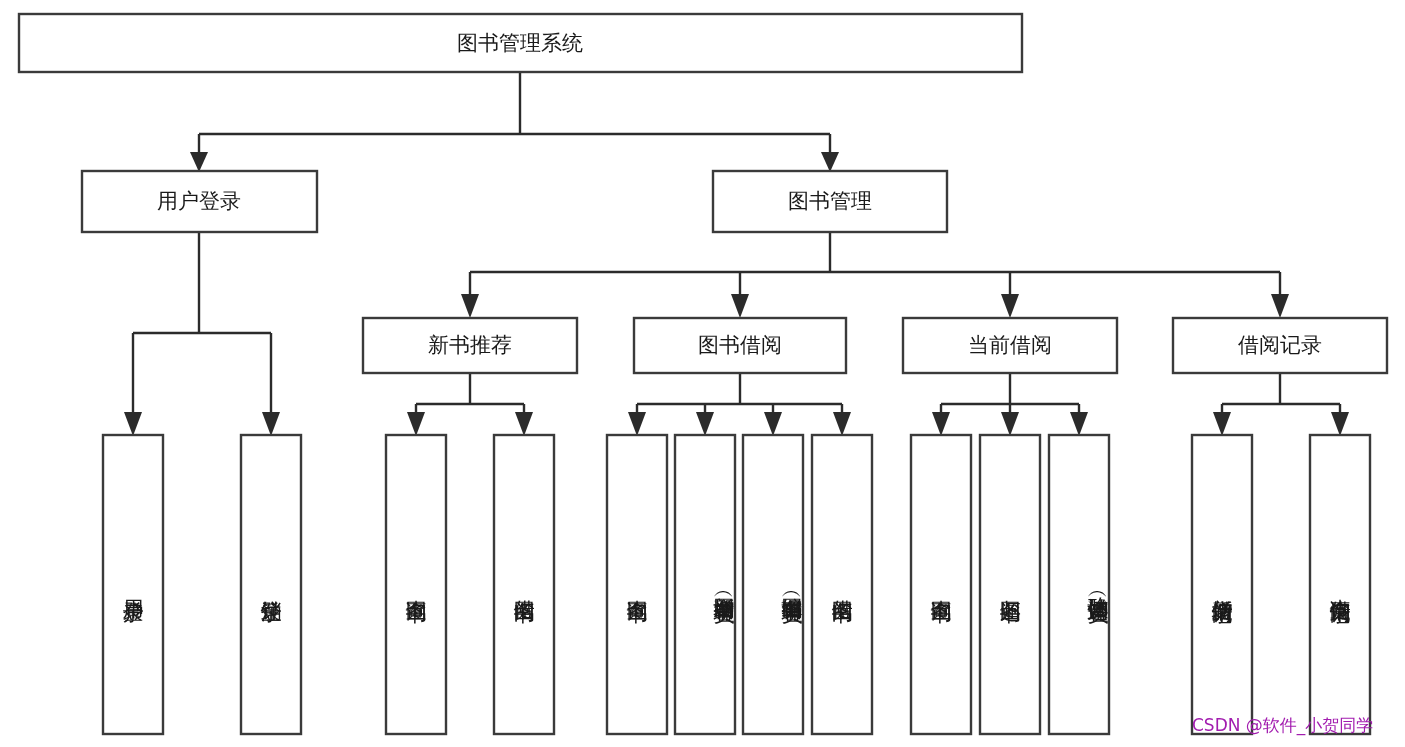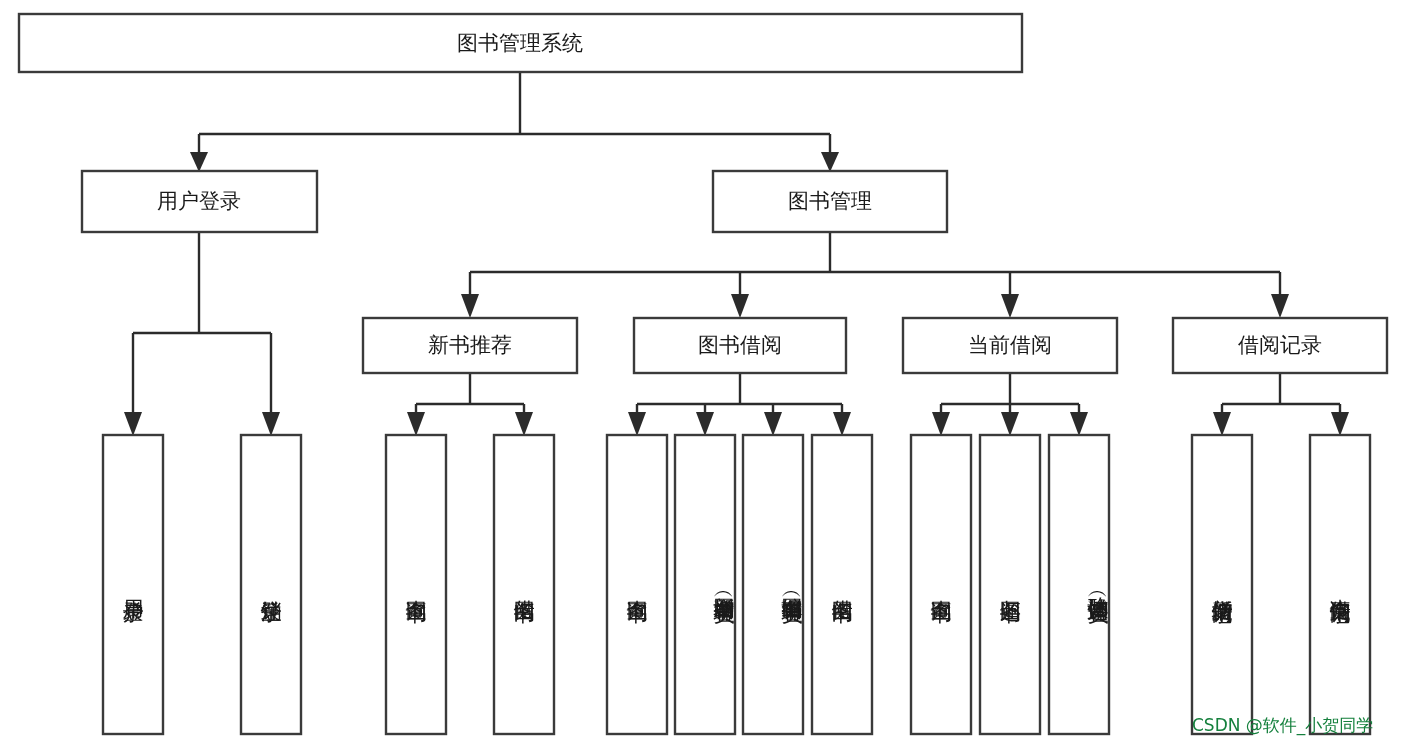--- a/index.html
+++ b/index.html
@@ -64,21 +64,21 @@
     justify-content: center;
     text-align: center;
     white-space: nowrap;
     pointer-events: none;
     user-select: none;
   }
   .watermark {
     position: absolute;
     font-family: "DejaVu Sans", "Liberation Sans", sans-serif;
     font-size: 17px;
-    color: #15803d;
+    color: #a21caf;
     white-space: nowrap;
     user-select: none;
   }
 </style>
 </head>
 <body>
 
 <div id="diagram-root">
 
   <svg id="tree-svg" viewBox="0 0 1405 747" xmlns="http://www.w3.org/2000/svg">

